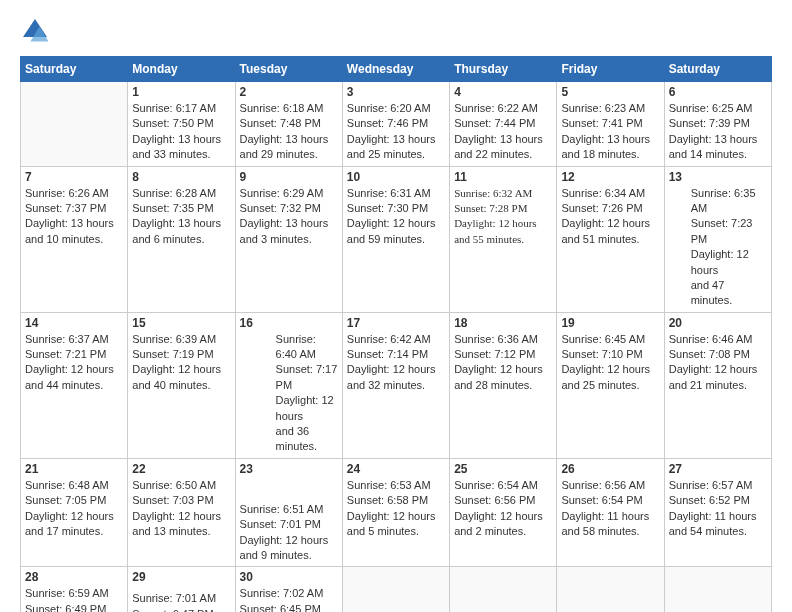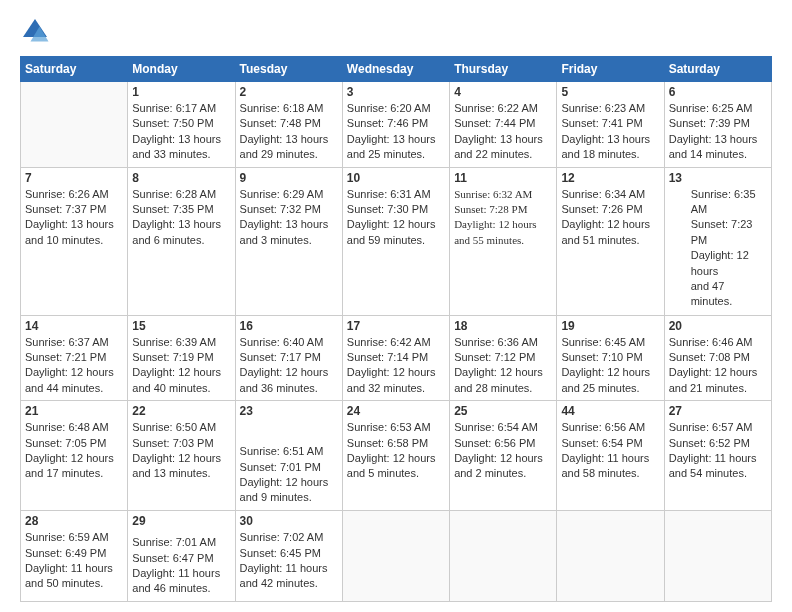--- a/index.html
+++ b/index.html
@@ -230,21 +230,21 @@
           </td>
           <td>
             <span class="day-num">15</span>
             <div class="day-info" style="white-space: pre-line;">Sunrise: 6:39 AM
 Sunset: 7:19 PM
 Daylight: 12 hours
 and 40 minutes.</div>
           </td>
           <td>
             <span class="day-num">16</span>
-            <div class="day-info" style="white-space: pre-line;">Sunrise: 6:40 AM
+            <div class="day-info" style="white-space: pre-line; margin-left: 36px;">Sunrise: 6:40 AM
 Sunset: 7:17 PM
 Daylight: 12 hours
 and 36 minutes.</div>
           </td>
           <td>
             <span class="day-num">17</span>
             <div class="day-info" style="white-space: pre-line;">Sunrise: 6:42 AM
 Sunset: 7:14 PM
 Daylight: 12 hours
 and 32 minutes.</div>
@@ -301,21 +301,21 @@
 and 5 minutes.</div>
           </td>
           <td>
             <span class="day-num">25</span>
             <div class="day-info" style="white-space: pre-line;">Sunrise: 6:54 AM
 Sunset: 6:56 PM
 Daylight: 12 hours
 and 2 minutes.</div>
           </td>
           <td>
-            <span class="day-num">44</span>
+            <span class="day-num">26</span>
             <div class="day-info" style="white-space: pre-line;">Sunrise: 6:56 AM
 Sunset: 6:54 PM
 Daylight: 11 hours
 and 58 minutes.</div>
           </td>
           <td>
             <span class="day-num">27</span>
             <div class="day-info" style="white-space: pre-line;">Sunrise: 6:57 AM
 Sunset: 6:52 PM
 Daylight: 11 hours

